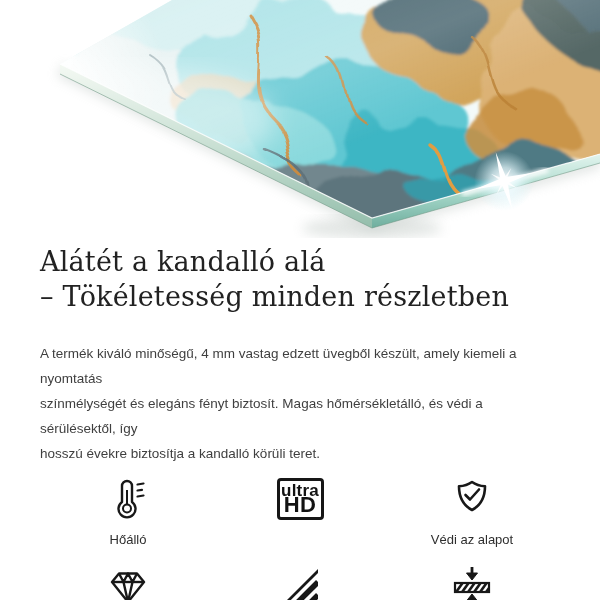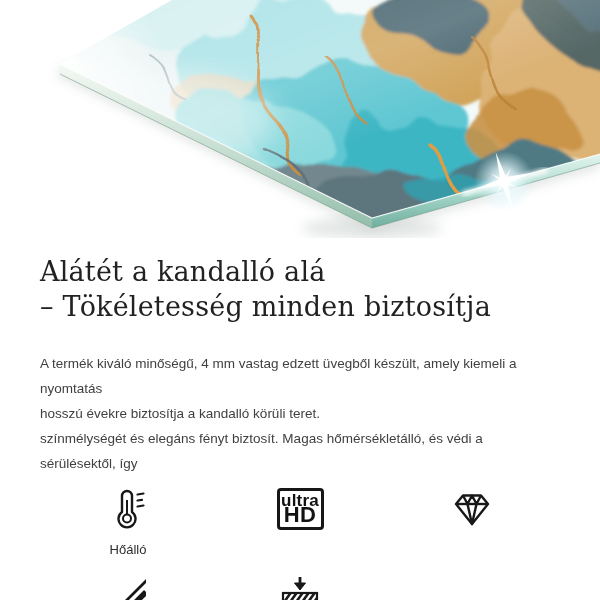--- a/index.html
+++ b/index.html
@@ -13,21 +13,21 @@
   }
   .hero { display:block; width:600px; height:238px; }
   .content { padding:0 40px; }
   h1.headline {
     font-family:"DejaVu Serif","Liberation Serif",serif;
     font-weight:400;
     font-size:27px;
     line-height:35px;
     color:#222222;
     letter-spacing:.2px;
-    margin-top:16px;
+    margin-top:6px;
   }
   .desc {
     margin-top:27px;
     font-size:13.5px;
     line-height:25px;
     color:#3f3f3f;
   }
   .features {
     margin-top:8px;
     display:grid;
@@ -172,27 +172,27 @@
       <circle r="30" fill="url(#glowG)"></circle>
       <polygon points="0,-30 3,-3.2 30,0 3,3.2 0,30 -3,3.2 -30,0 -3,-3.2" fill="#ffffff"></polygon>
       <polygon points="0,-30 3,-3.2 30,0 3,3.2 0,30 -3,3.2 -30,0 -3,-3.2" fill="#ffffff" opacity="0.85" transform="rotate(45) scale(0.5)"></polygon>
     </g>
   </g>
 </svg>
 
 <div class="content">
   <h1 class="headline">
     <span>Alátét a kandalló alá</span><br>
-    <span>– Tökéletesség minden biztosítja</span>
+    <span>– Tökéletesség minden részletben</span>
   </h1>
 
   <div class="desc">
     <div>A termék kiváló minőségű, 4 mm vastag edzett üvegből készült, amely kiemeli a nyomtatás</div>
+    <div>színmélységét és elegáns fényt biztosít. Magas hőmérsékletálló, és védi a sérülésektől, így</div>
     <div>hosszú évekre biztosítja a kandalló körüli teret.</div>
-    <div>színmélységét és elegáns fényt biztosít. Magas hőmérsékletálló, és védi a sérülésektől, így</div>
   </div>
 
   <div class="features">
 
     <div class="feature">
       <div class="icon-box">
         <svg class="icon" width="44" height="44" viewBox="0 0 44 44">
           <g fill="none" stroke="#181818" stroke-width="2.4" stroke-linejoin="round">
             <path d="M16,25 V9 a5,5 0 0 1 10,0 v16 a8.5,8.5 0 1 1 -10,0 Z"></path>
             <circle cx="21" cy="31.5" r="4" stroke-width="2"></circle>
@@ -210,20 +210,31 @@
 
     <div class="feature">
       <div class="icon-box">
         <div class="uhd-box">
           <span class="uhd-top">ultra</span>
           <span class="uhd-bottom">HD</span>
         </div>
       </div>
     </div>
 
+    <div class="feature">
+      <div class="icon-box">
+        <svg class="icon" width="44" height="44" viewBox="0 0 44 44">
+          <g fill="none" stroke="#181818" stroke-width="2.6" stroke-linejoin="round" stroke-linecap="round">
+            <path d="M22,5 C25.5,7.5 30,9 35,9.3 C35,19.5 30.5,28.5 22,33 C13.5,28.5 9,19.5 9,9.3 C14,9 18.5,7.5 22,5 Z"></path>
+            <path d="M15.5,18 L20,22.5 L29,12.5"></path>
+          </g>
+        </svg>
+      </div>
+      <div class="label">Védi az alapot</div>
+    </div>
 
     <div class="feature">
       <div class="icon-box">
         <svg class="icon" width="44" height="44" viewBox="0 0 44 44">
           <g fill="none" stroke="#181818" stroke-width="2.4" stroke-linejoin="round">
             <path d="M13,8.5 L31,8.5 L38,17 L22,37 L6,17 Z"></path>
             <path d="M13,8.5 L17.5,17 L22,8.5 L26.5,17 L31,8.5"></path>
             <path d="M6,17 L38,17"></path>
             <path d="M17.5,17 L22,37 L26.5,17"></path>
           </g>

